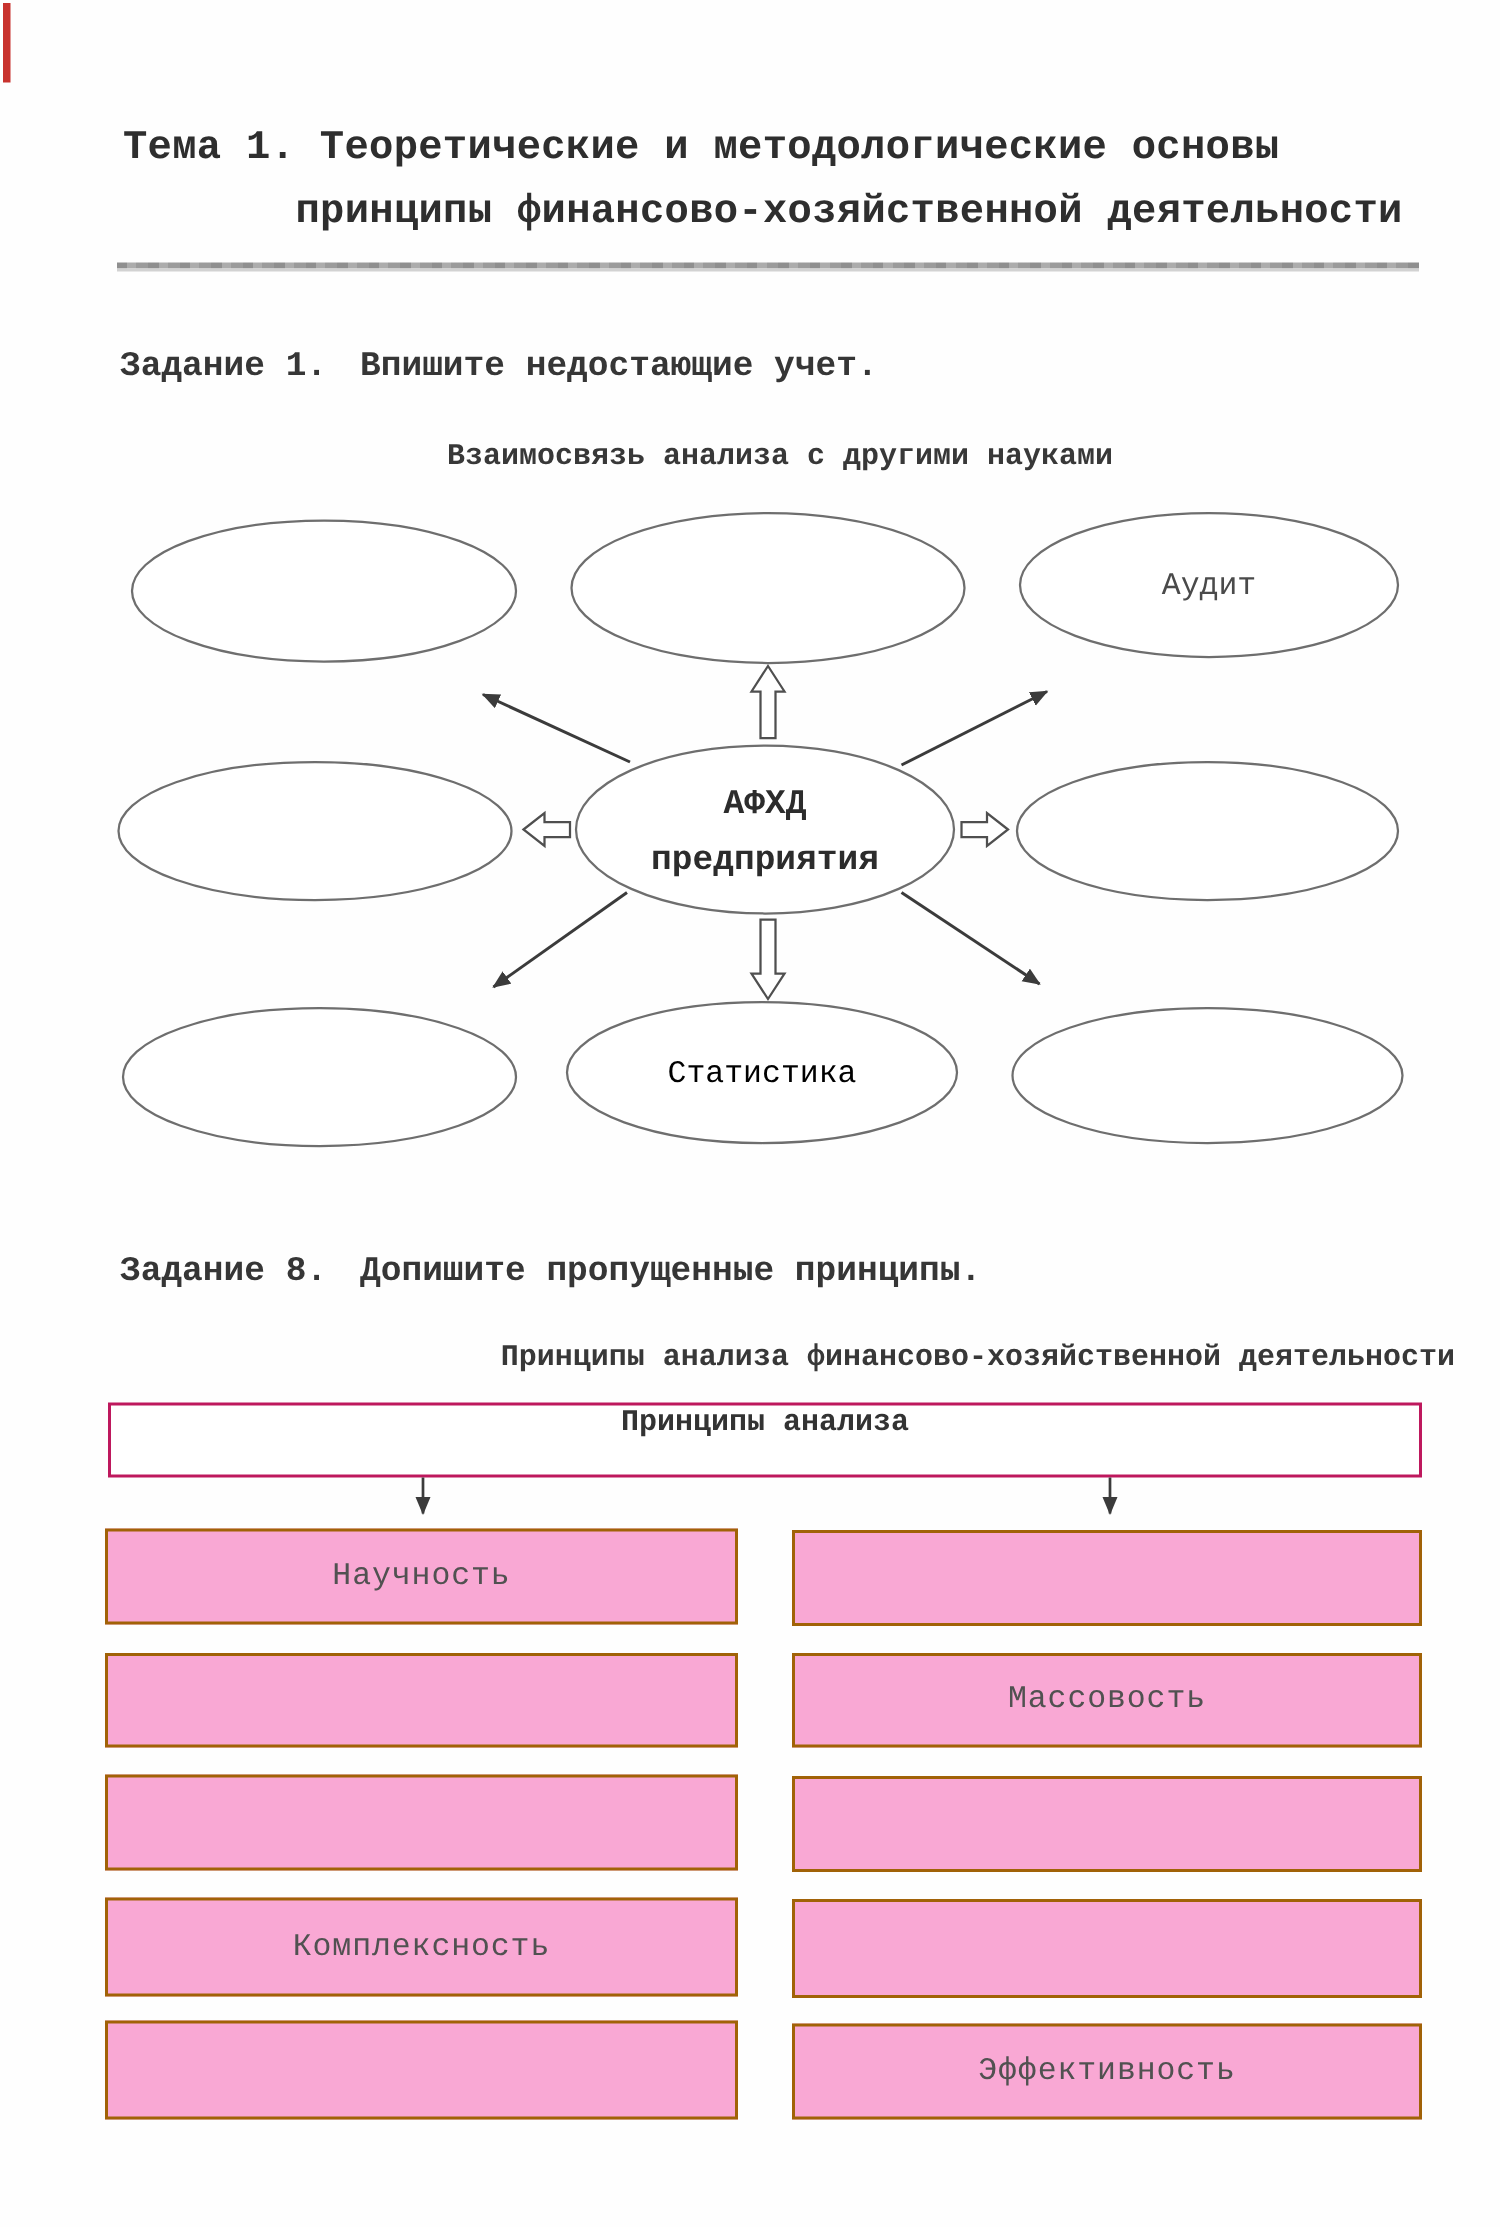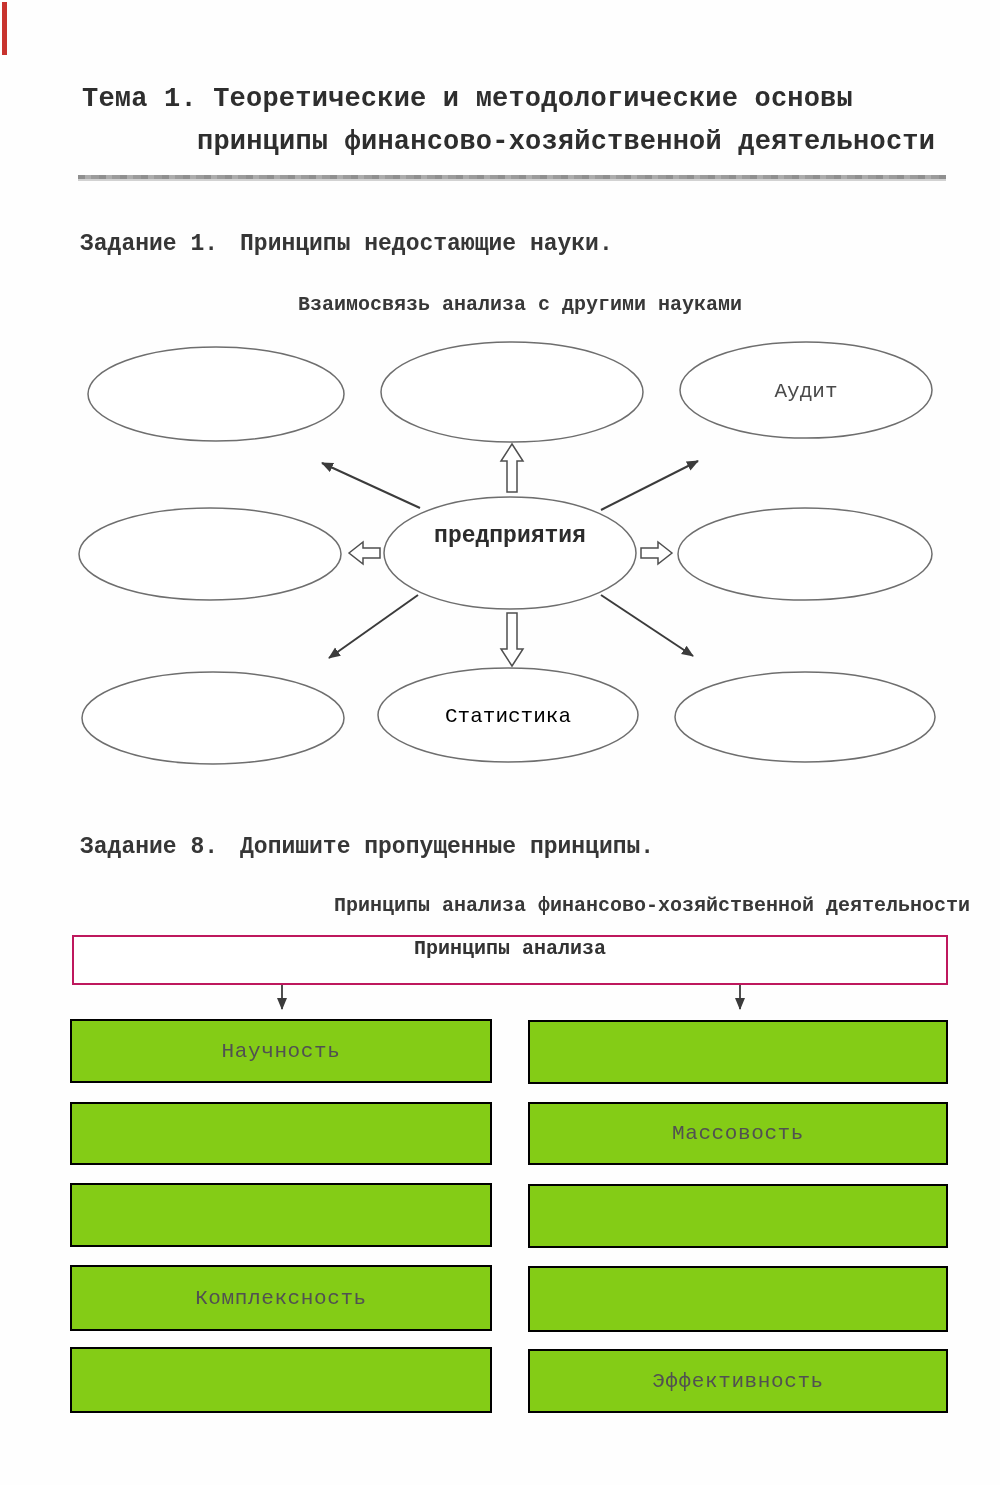--- a/index.html
+++ b/index.html
@@ -34,21 +34,21 @@
   .ell-label span{display:block;}
   .lbl-buh{left:96px;top:360px;width:240px;color:#414141;}
   .lbl-audit{left:706px;top:375px;width:200px;color:#4a4a4a;}
   .lbl-afhd{left:390px;top:518px;width:240px;font-weight:bold;font-size:23px;line-height:37px;color:#2c2c2c;}
   .lbl-stat{left:398px;top:700px;width:220px;color:#000000;}
 
   .root-box{position:absolute;left:72px;top:935px;width:876px;height:50px;
             border:2px solid #be185d;box-sizing:border-box;display:flex;align-items:flex-start;justify-content:center;
             font-size:20px;font-weight:bold;color:#333;background:#fff;}
 
-  .pbox{position:absolute;border:2px solid #000000;box-sizing:border-box;background:#84cc16;
+  .pbox{position:absolute;border:2px solid #a16207;box-sizing:border-box;background:#f9a8d4;
         display:flex;align-items:center;justify-content:center;
         font-size:21px;color:#515151;letter-spacing:.6px;}
   .colL{left:70px;width:422px;}
   .colR{left:528px;width:420px;}
   .rL1{top:1019px;height:64px;} .rL2{top:1102px;height:63px;} .rL3{top:1183px;height:64px;}
   .rL4{top:1265px;height:66px;} .rL5{top:1347px;height:66px;}
   .rR1{top:1020px;height:64px;} .rR2{top:1102px;height:63px;} .rR3{top:1184px;height:64px;}
   .rR4{top:1266px;height:66px;} .rR5{top:1349px;height:64px;}
 </style>
 </head>
@@ -59,21 +59,21 @@
   <div class="scan-mark"></div>
 
   <div class="page-title">
     <span class="t1">Тема 1. Теоретические и методологические основы</span>
     <span class="t2">принципы финансово-хозяйственной деятельности</span>
   </div>
 
   <div class="rule"></div>
 
   <div class="task task1">
-    <span>Задание 1.</span><span class="task-text">Принципы недостающие науки.</span>
+    <span>Задание 1.</span><span class="task-text">Впишите недостающие учет.</span>
   </div>
 
   <div class="d1-title">Взаимосвязь анализа с другими науками</div>
 
   <svg class="d1-svg" width="1000" height="450" viewBox="0 330 1000 450">
     <defs>
       <marker id="ah1" markerUnits="userSpaceOnUse" markerWidth="14" markerHeight="12" refX="11" refY="5" orient="auto">
         <path d="M0,0 L12,5 L0,10 z" fill="#3b3b3b"></path>
       </marker>
     </defs>
@@ -96,20 +96,21 @@
     <polygon points="672,553 658,542 658,548 641,548 641,558 658,558 658,564" fill="#ffffff" stroke="#4f4f4f" stroke-width="1.5"></polygon>
 
     <line x1="420" y1="508" x2="322" y2="463" stroke="#3b3b3b" stroke-width="2" marker-end="url(#ah1)"></line>
     <line x1="601" y1="510" x2="698" y2="461" stroke="#3b3b3b" stroke-width="2" marker-end="url(#ah1)"></line>
     <line x1="418" y1="595" x2="329" y2="658" stroke="#3b3b3b" stroke-width="2" marker-end="url(#ah1)"></line>
     <line x1="601" y1="595" x2="693" y2="656" stroke="#3b3b3b" stroke-width="2" marker-end="url(#ah1)"></line>
   </svg>
 
   <div class="ell-label lbl-audit">Аудит</div>
   <div class="ell-label lbl-afhd">
+    <span>АФХД</span>
     <span>предприятия</span>
   </div>
   <div class="ell-label lbl-stat">Статистика</div>
 
   <div class="task task2">
     <span>Задание 8.</span><span class="task-text">Допишите пропущенные принципы.</span>
   </div>
 
   <div class="d2-title">Принципы анализа финансово-хозяйственной деятельности</div>
 

